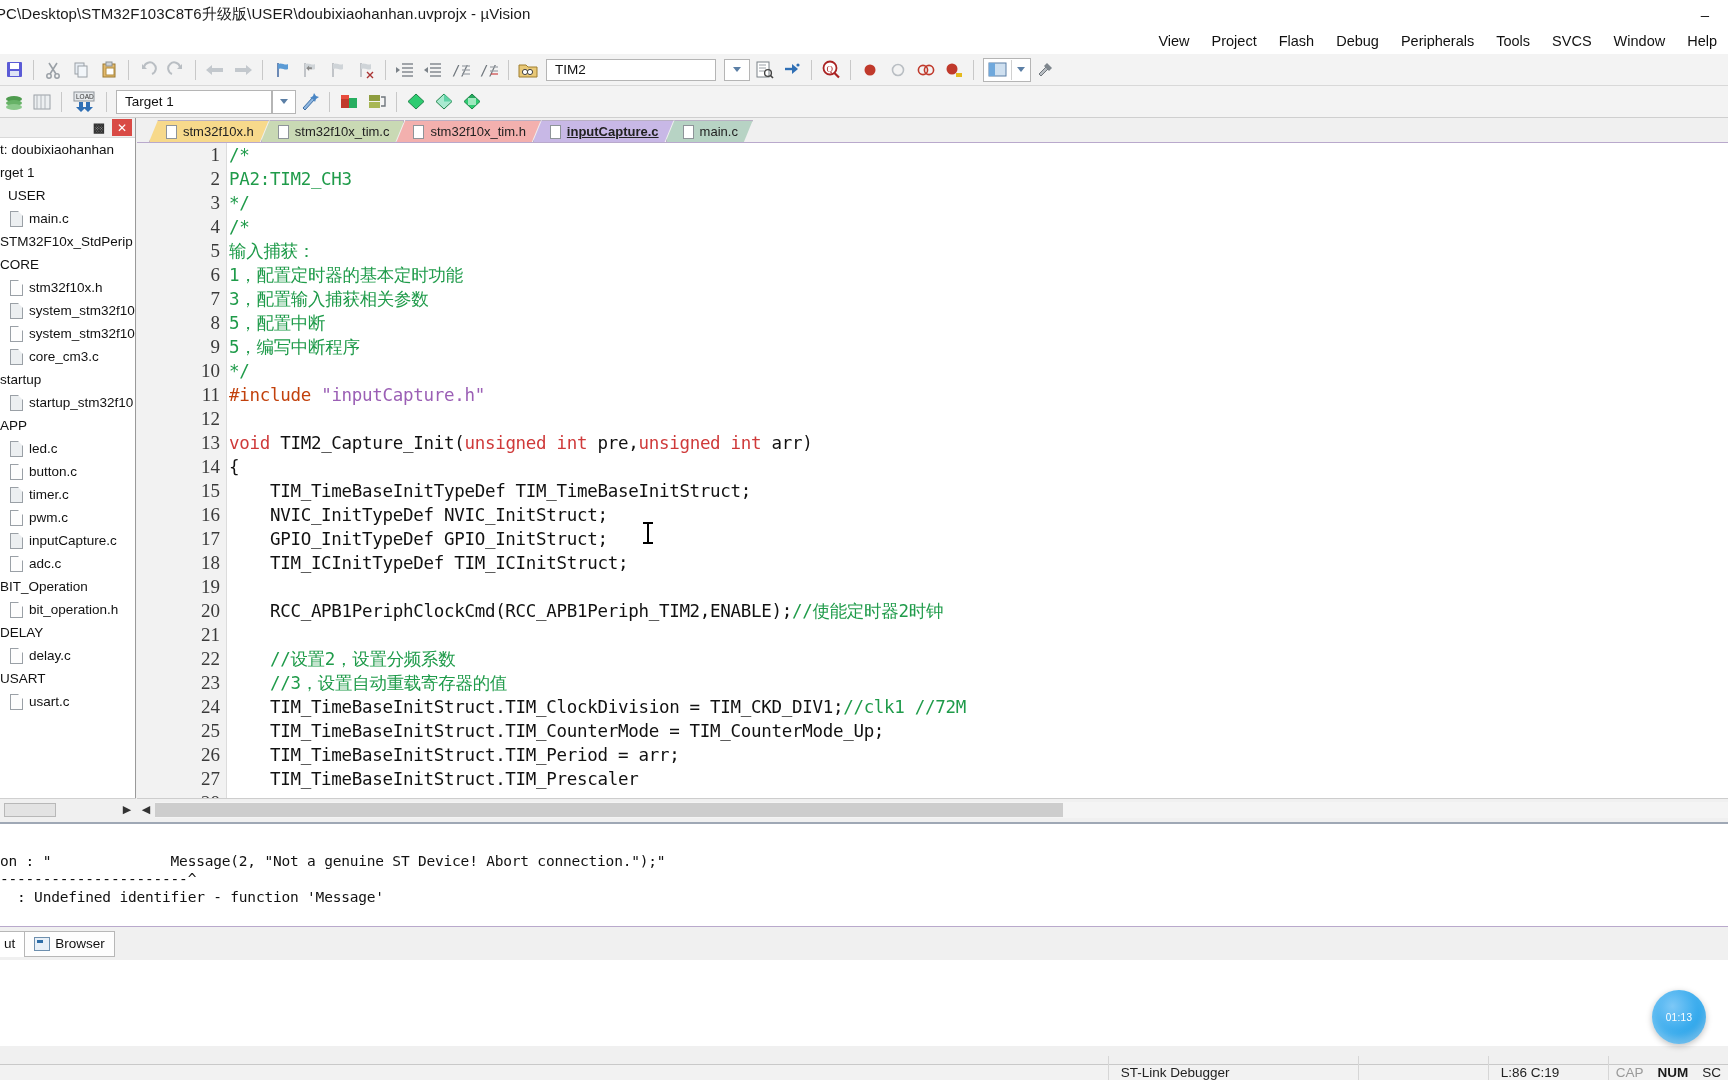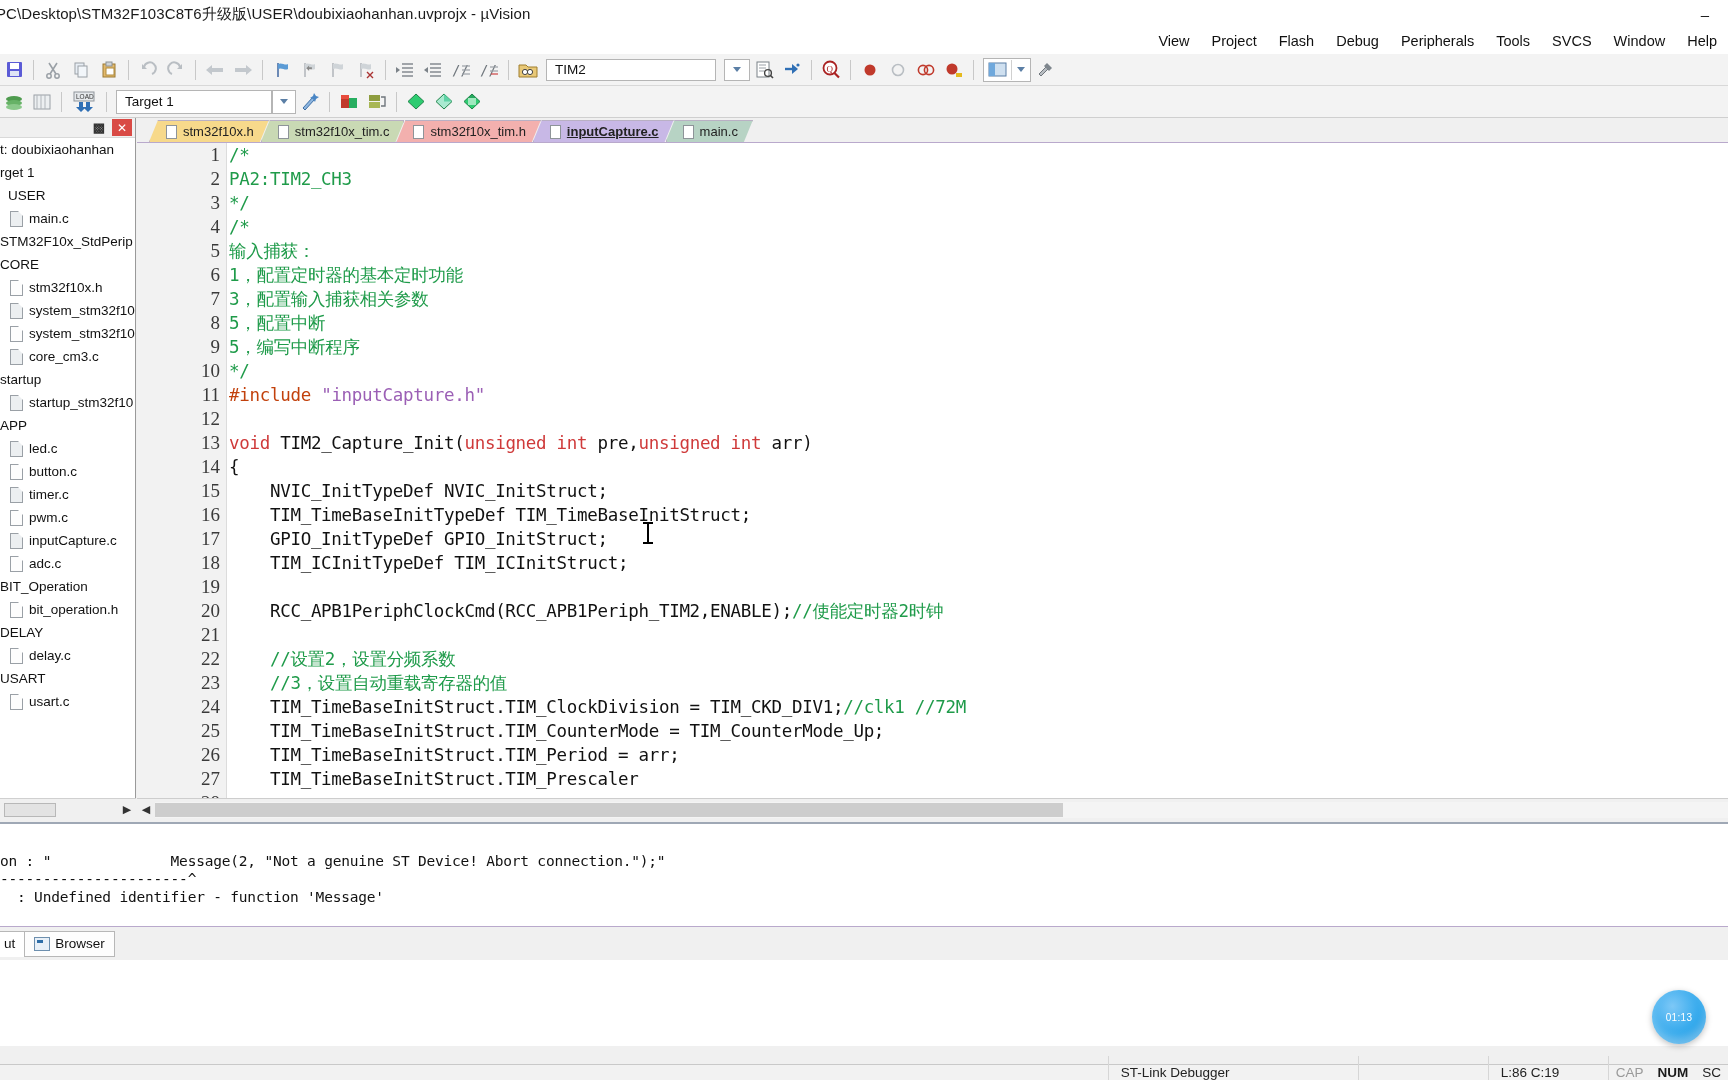--- a/index.html
+++ b/index.html
@@ -731,22 +731,22 @@
           <div class="cl"><span class="cm">输入捕获：</span></div>
           <div class="cl"><span class="cm">1，配置定时器的基本定时功能</span></div>
           <div class="cl"><span class="cm">3，配置输入捕获相关参数</span></div>
           <div class="cl"><span class="cm">5，配置中断</span></div>
           <div class="cl"><span class="cm">5，编写中断程序</span></div>
           <div class="cl"><span class="cm">*/</span></div>
           <div class="cl"><span class="pre">#include</span><span class="pun"> </span><span class="str">"inputCapture.h"</span></div>
           <div class="cl"><span class="pun"></span></div>
           <div class="cl"><span class="kw">void</span><span class="pun"> TIM2_Capture_Init(</span><span class="kw">unsigned int</span><span class="pun"> pre,</span><span class="kw">unsigned int</span><span class="pun"> arr)</span></div>
           <div class="cl"><span class="pun">{</span></div>
+          <div class="cl"><span class="pun">    TIM_TimeBaseInitTypeDef TIM_TimeBaseInitStruct;</span></div>
           <div class="cl"><span class="pun">    NVIC_InitTypeDef NVIC_InitStruct;</span></div>
-          <div class="cl"><span class="pun">    TIM_TimeBaseInitTypeDef TIM_TimeBaseInitStruct;</span></div>
           <div class="cl"><span class="pun">    GPIO_InitTypeDef GPIO_InitStruct;</span></div>
           <div class="cl"><span class="pun">    TIM_ICInitTypeDef TIM_ICInitStruct;</span></div>
           <div class="cl"><span class="pun"></span></div>
           <div class="cl"><span class="pun">    RCC_APB1PeriphClockCmd(RCC_APB1Periph_TIM2,ENABLE);</span><span class="cm">//使能定时器2时钟</span></div>
           <div class="cl"><span class="pun"></span></div>
           <div class="cl"><span class="cm">    //设置2，设置分频系数</span></div>
           <div class="cl"><span class="cm">    //3，设置自动重载寄存器的值</span></div>
           <div class="cl"><span class="pun">    TIM_TimeBaseInitStruct.TIM_ClockDivision = TIM_CKD_DIV1;</span><span class="cm">//clk1 //72M</span></div>
           <div class="cl"><span class="pun">    TIM_TimeBaseInitStruct.TIM_CounterMode = TIM_CounterMode_Up;</span></div>
           <div class="cl"><span class="pun">    TIM_TimeBaseInitStruct.TIM_Period = arr;</span></div>

